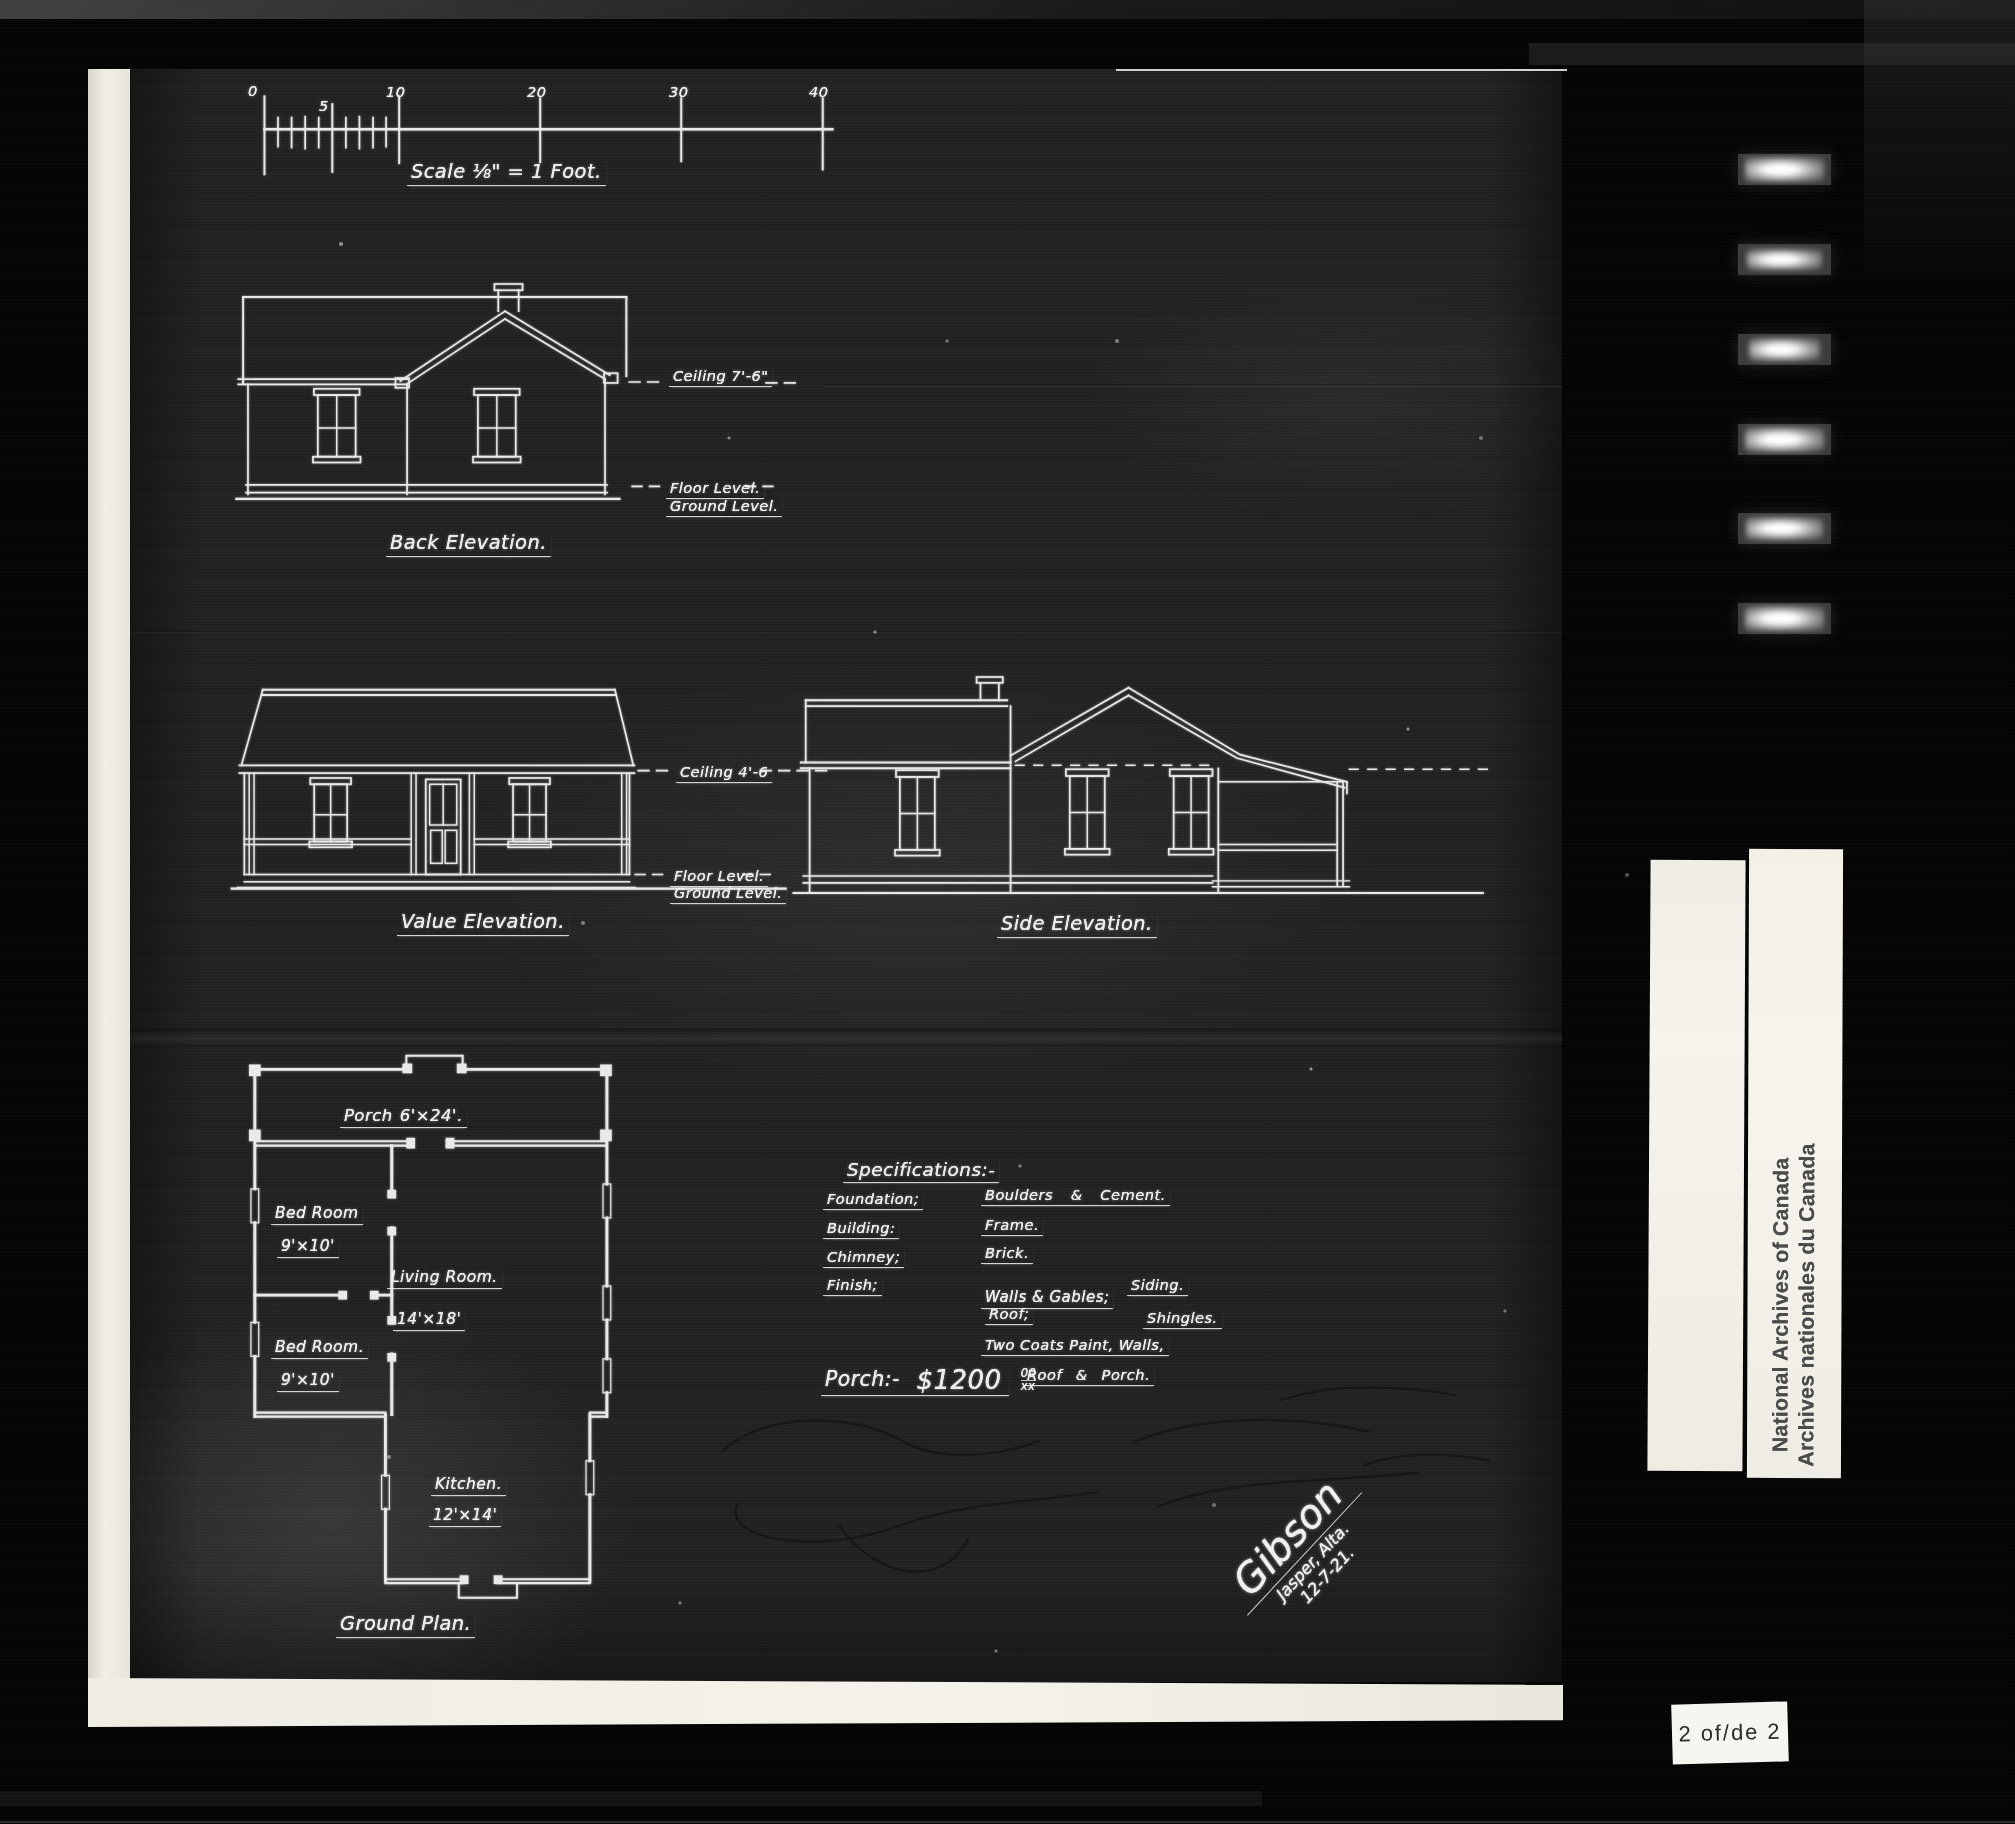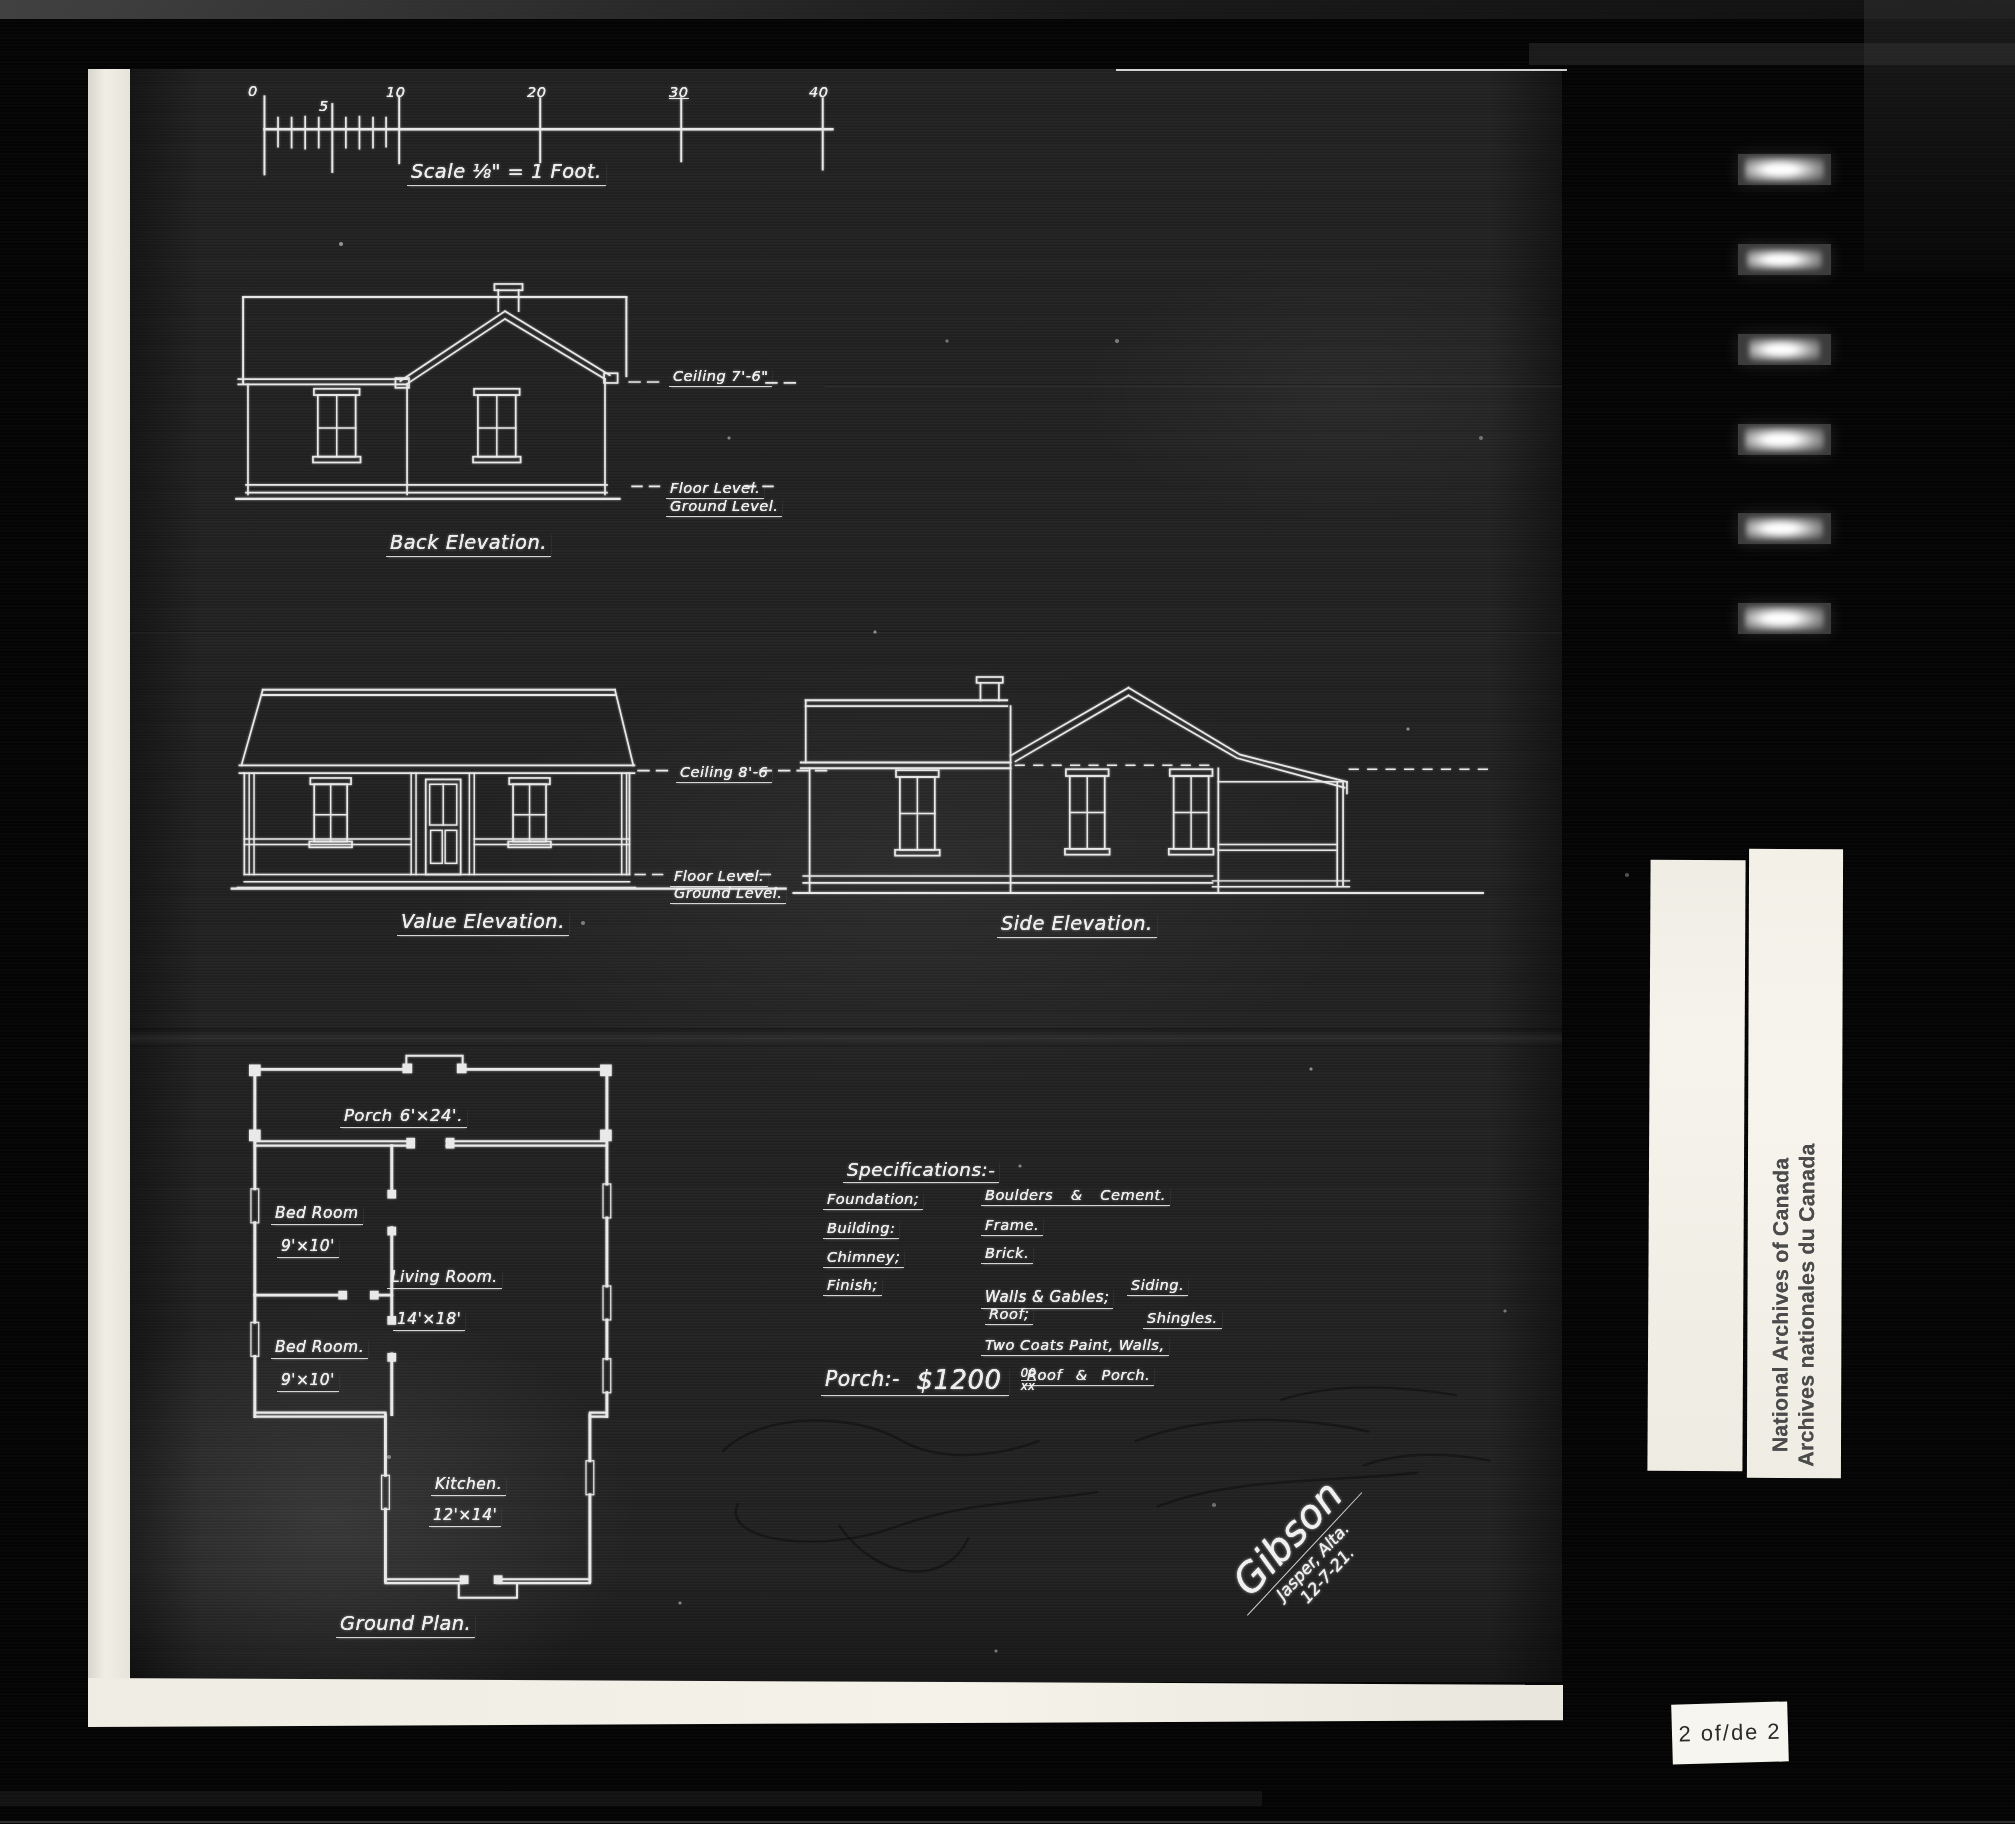--- a/index.html
+++ b/index.html
@@ -108,21 +108,21 @@
     <path d="M 321 44 V 182" stroke-width="4"></path>
     <path d="M 612 48 V 180" stroke-width="4"></path>
     <path d="M 903 48 V 178" stroke-width="4"></path>
     <path d="M 1195 48 V 195" stroke-width="4"></path>
     <path d="M 71 88 V 148 M 99 88 V 150 M 127 86 V 152 M 155 88 V 150 M 211 88 V 150 M 239 86 V 152 M 267 88 V 150 M 294 88 V 148" stroke-width="3.5"></path>
   </svg>
   <span class="hand" style="left:248px;top:82px;font-size:14.6px;">0</span>
   <span class="hand" style="left:319px;top:97px;font-size:14.6px;">5</span>
   <span class="hand" style="left:386px;top:83px;font-size:14.6px;">10</span>
   <span class="hand" style="left:527px;top:83px;font-size:14.6px;">20</span>
-  <span class="hand" style="left:669px;top:83px;font-size:14.6px;text-decoration:underline;">30</span>
+  <span class="hand" style="left:669px;top:83px;font-size:14.6px;">30</span>
   <span class="hand" style="left:809px;top:83px;font-size:14.6px;">40</span>
   <span class="hand ul" style="left:407px;top:160px;font-size:19.4px;">Scale ⅛" = 1 Foot.</span>
 
   <svg class="draw" style="left:214px;top:281px;" width="587" height="233" viewBox="0 0 1210 480">
     <path d="M 60 33 H 850" stroke-width="4"></path>
     <path d="M 60 33 V 212" stroke-width="4"></path>
     <path d="M 850 33 V 196" stroke-width="4"></path>
     <path d="M 50 202 H 398 M 50 213 H 398" stroke-width="3.5"></path>
     <path d="M 600 62 L 384 206 M 600 62 L 816 194 M 600 78 L 398 212 M 600 78 L 806 202" stroke-width="3.5"></path>
     <rect class="o" x="374" y="200" width="28" height="20" stroke-width="3.5"></rect>
@@ -167,21 +167,21 @@
     <rect class="o" x="178" y="335" width="88" height="12" stroke-width="3.5"></rect>
     <rect class="o" x="590" y="204" width="84" height="13" stroke-width="3.5"></rect>
     <rect class="o" x="598" y="217" width="68" height="118" stroke-width="3.5"></rect>
     <path d="M 632 217 V 335 M 598 280 H 666" stroke-width="3"></path>
     <rect class="o" x="588" y="335" width="88" height="12" stroke-width="3.5"></rect>
     <path d="M 44 403 H 838 M 44 418 H 838 M 30 430 H 850" stroke-width="3.5"></path>
     <path d="M 18 432 H 1160" stroke-width="4.5"></path>
     <path d="M 856 189 H 922 M 1108 189 H 1244" stroke-width="3.5" stroke-dasharray="22 16"></path>
     <path d="M 850 403 H 916 M 1072 403 H 1140" stroke-width="3.5" stroke-dasharray="20 16"></path>
   </svg>
-  <span class="hand ul" style="left:676px;top:763px;font-size:14.6px;">Ceiling 8'-6</span>
+  <span class="hand ul" style="left:676px;top:763px;font-size:14.6px;">Ceiling 4'-6</span>
   <span class="hand ul" style="left:670px;top:867px;font-size:14.6px;">Floor Level.</span>
   <span class="hand ul" style="left:670px;top:884px;font-size:14.6px;">Ground Level.</span>
   <span class="hand ul" style="left:397px;top:910px;font-size:19.4px;">Value Elevation.</span>
 
   <svg class="draw" style="left:791px;top:677px;" width="709" height="233" viewBox="0 0 1460 480">
     <path d="M 30 48 H 445 M 30 60 H 445" stroke-width="4"></path>
     <path d="M 30 48 V 176" stroke-width="3.5"></path>
     <path d="M 390 12 V 48 M 428 12 V 48" stroke-width="3.5"></path>
     <rect class="o" x="382" y="0" width="54" height="12" stroke-width="3.5"></rect>
     <path d="M 20 176 H 452 M 20 188 H 452" stroke-width="4"></path>

